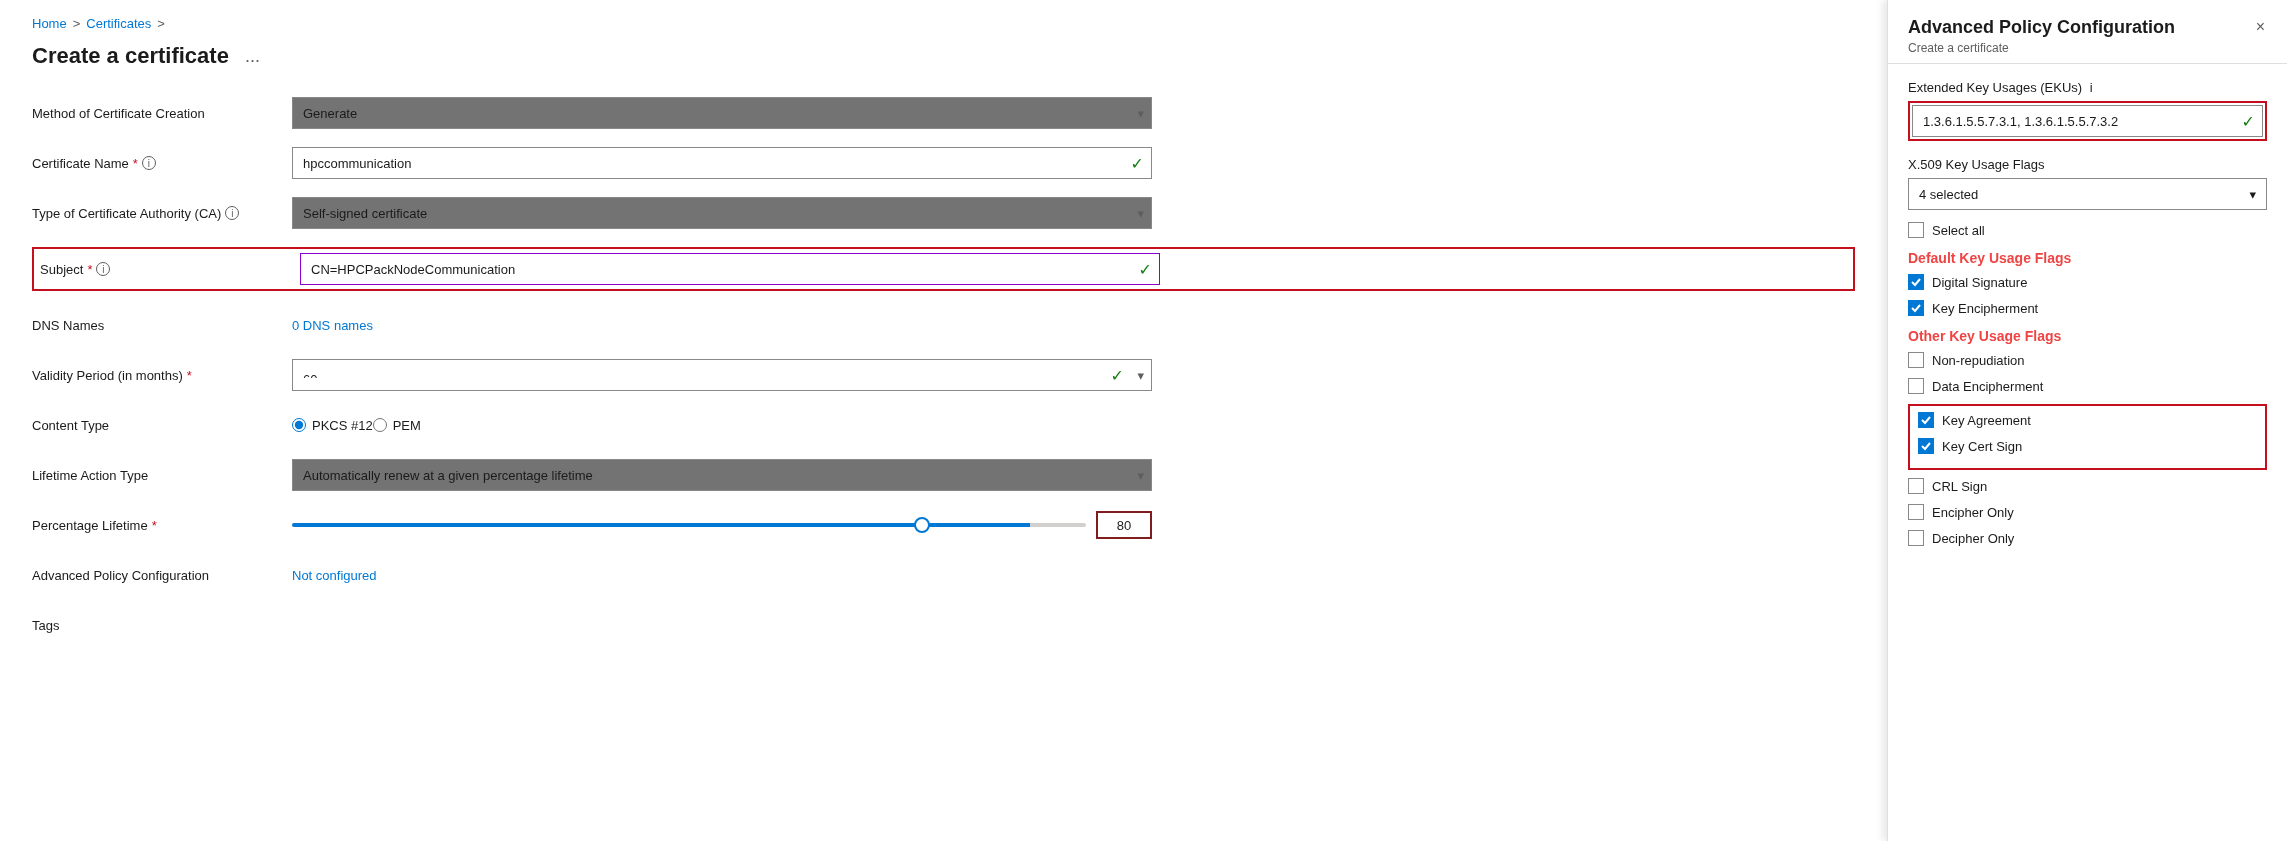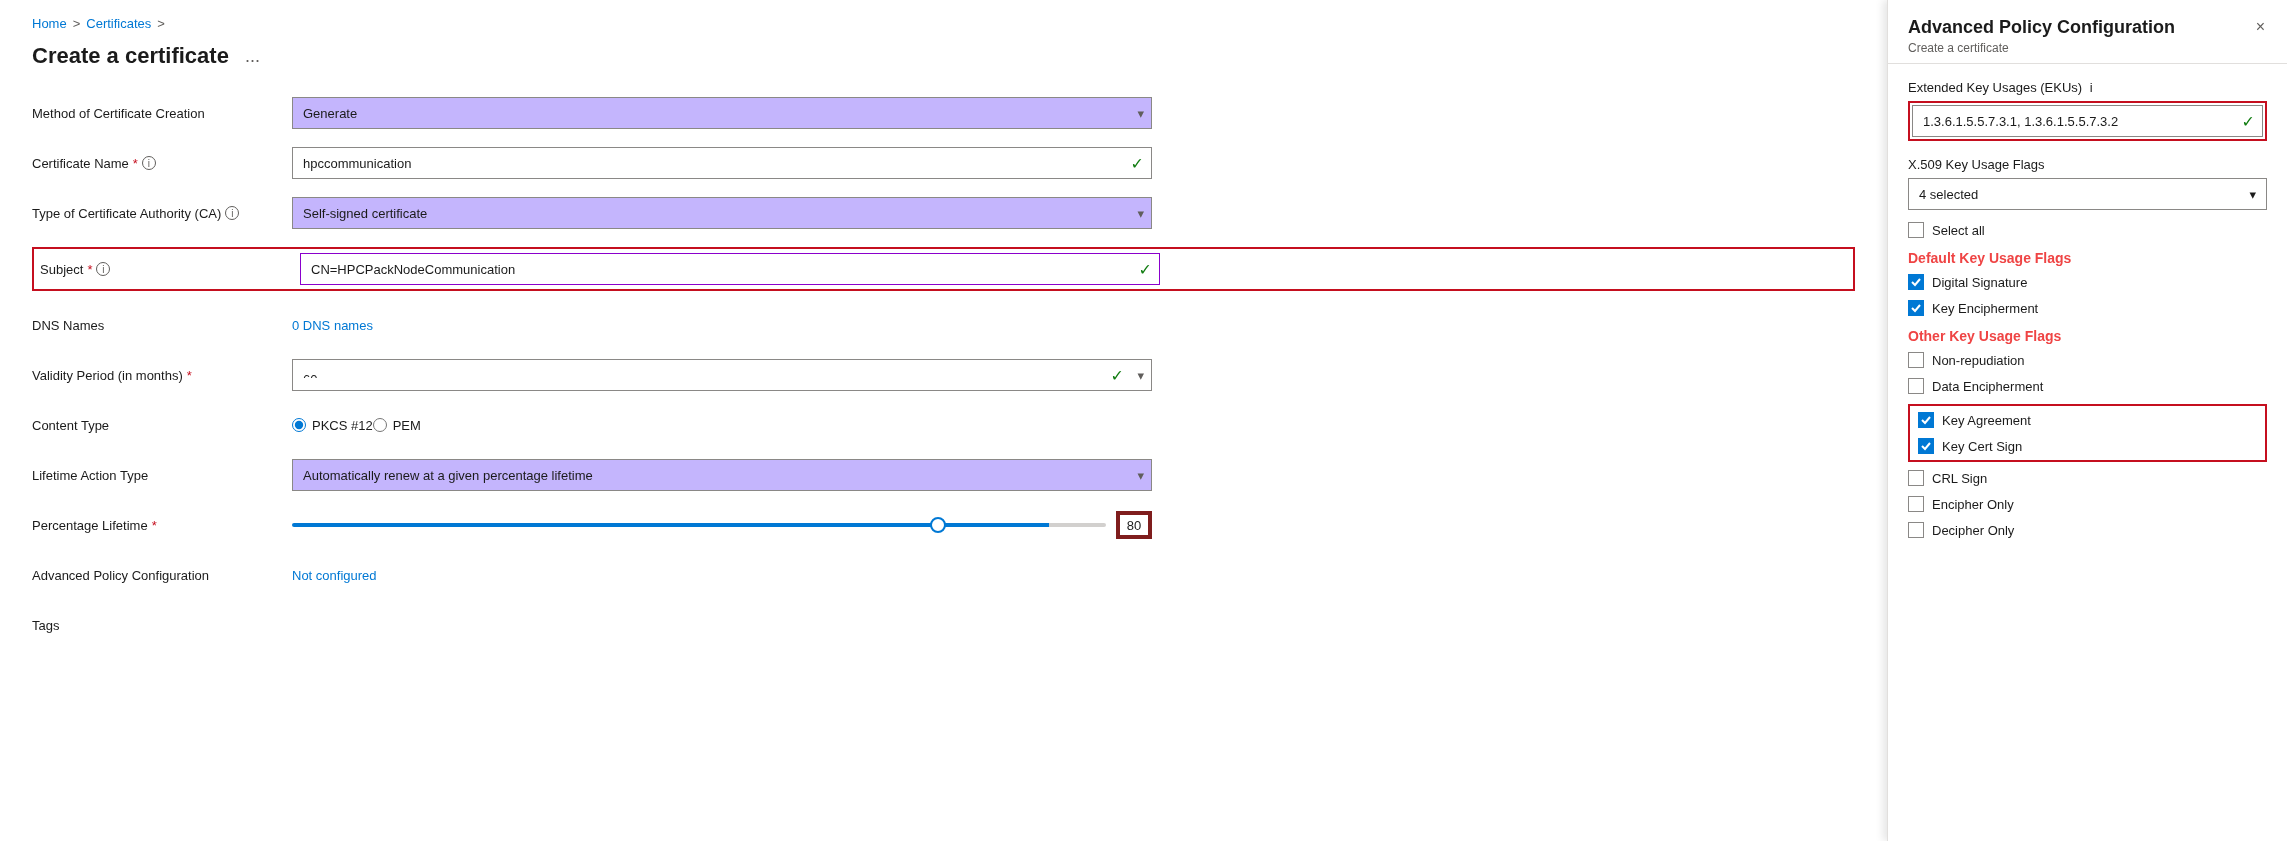--- a/index.html
+++ b/index.html
@@ -75,21 +75,21 @@
       max-width: 860px;
     }
     .select-wrapper {
       position: relative;
       width: 100%;
     }
     .select-wrapper select {
       width: 100%;
       height: 32px;
       border: 1px solid #8a8886;
-      background: #c4b5fd;
+      background: #737373;
       padding: 0 10px;
       font-size: 13px;
       color: #1b1b1b;
       appearance: none;
       cursor: pointer;
     }
     .select-wrapper .chevron {
       position: absolute;
       right: 8px;
       top: 50%;
@@ -210,23 +210,23 @@
     input[type="range"]::-webkit-slider-thumb {
       appearance: none;
       width: 16px;
       height: 16px;
       border-radius: 50%;
       background: #fff;
       border: 2px solid #0078d4;
       cursor: pointer;
     }
     .slider-value {
-      width: 36px;
+      width: 56px;
       height: 28px;
-      border: 4px solid #7f1d1d;
+      border: 2px solid #7f1d1d;
       display: flex;
       align-items: center;
       justify-content: center;
       font-size: 13px;
       color: #1b1b1b;
     }
 
     
     .panel-overlay {
       width: 400px;
@@ -367,21 +367,21 @@
       margin: 12px 0 8px;
     }
 
     
     .flagged-box {
       border: 2px solid #c50f1f;
       padding: 6px 8px;
       margin-bottom: 8px;
     }
     .flagged-box .checkbox-item:last-child {
-      margin-bottom: 0;
+      margin-bottom: 8px;
     }
 
     
     .select-all-row {
       display: flex;
       align-items: flex-end;
       gap: 8px;
       margin-bottom: 12px;
     }
     .select-all-label {

